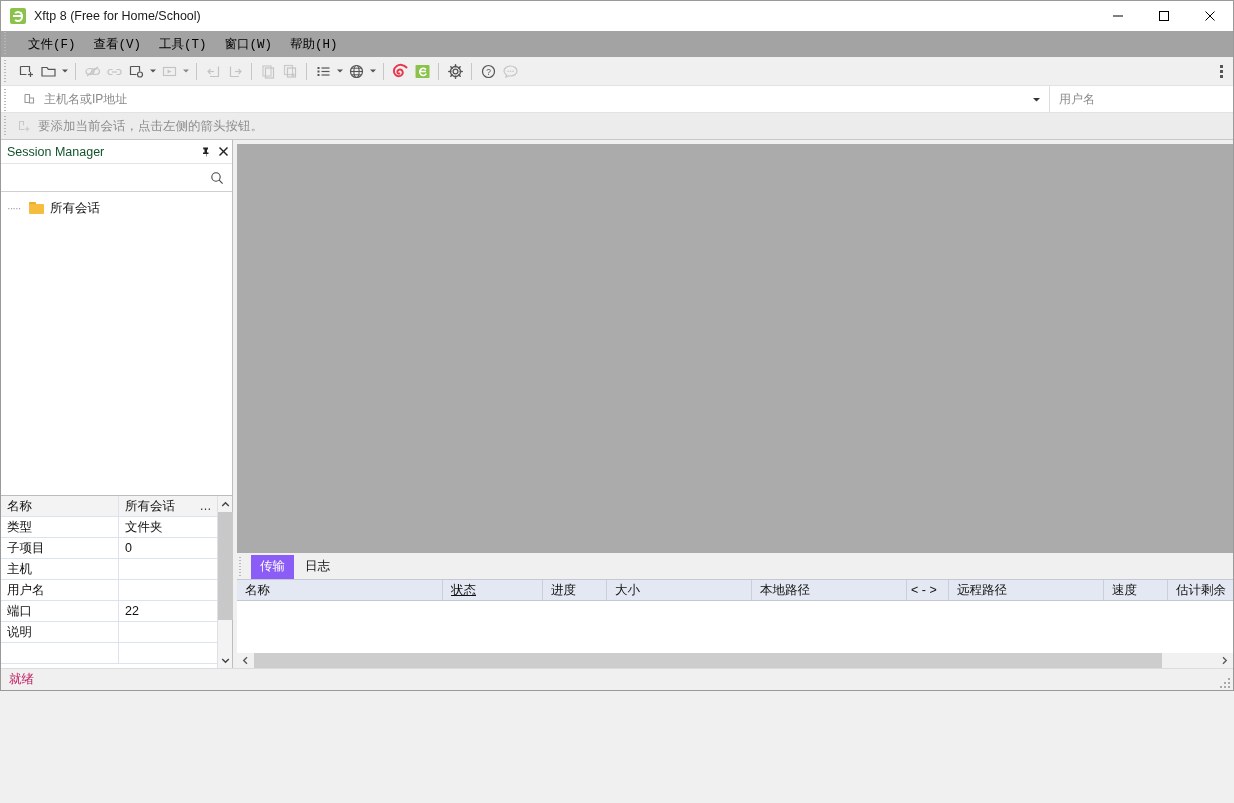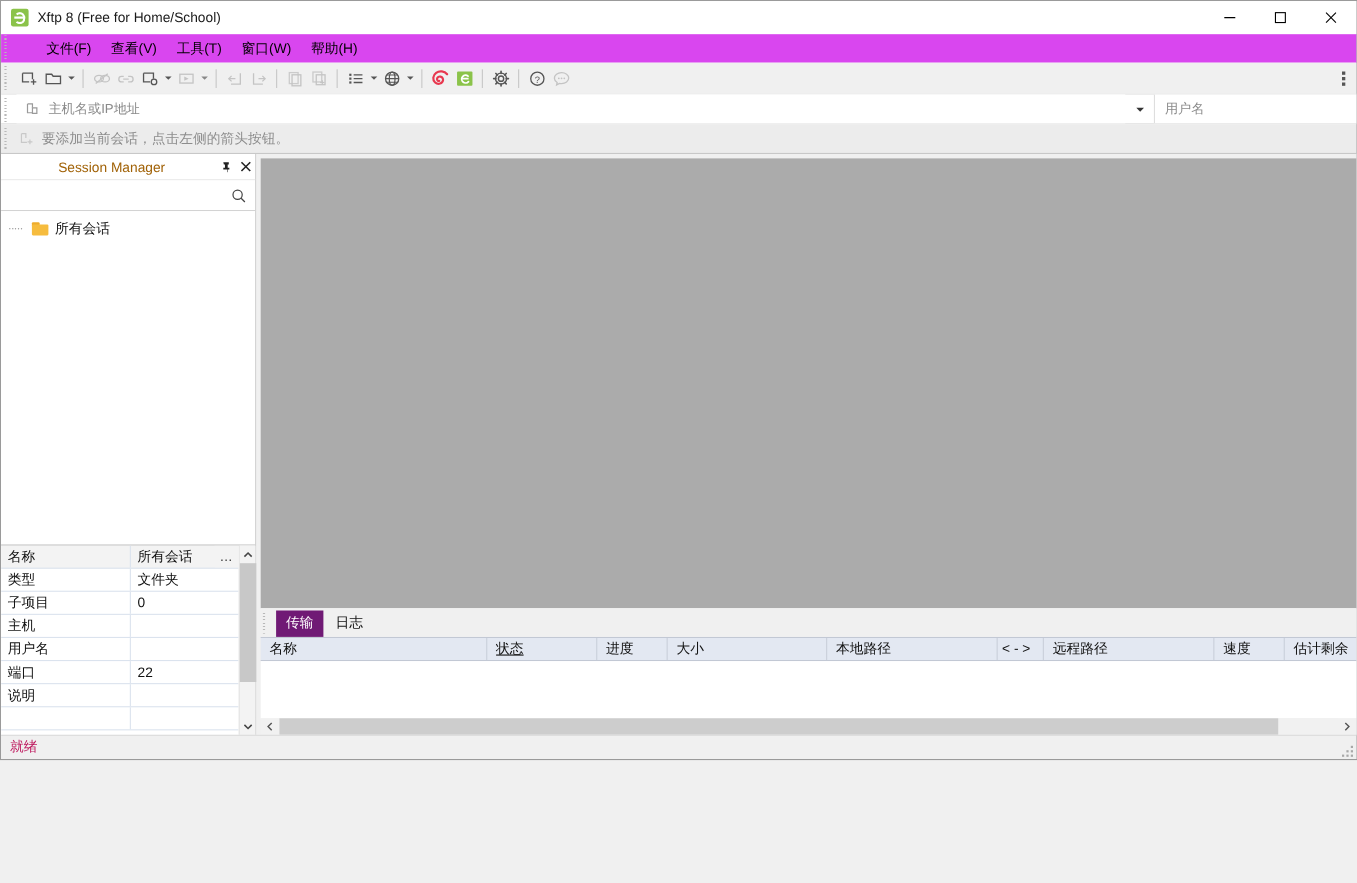--- a/index.html
+++ b/index.html
@@ -72,23 +72,24 @@
     cursor: default;
   }
   .winbtn svg { display: block; }
 
   
   .menubar {
     height: 26px;
     flex: 0 0 26px;
     display: flex;
     align-items: center;
-    background: #d946ef;
-    padding-left: 28px;
+    background: #a3a3a3;
+    padding-left: 14px;
     border-left: 4px dotted transparent;
+    font-family: Liberation Mono, monospace;
   }
   .menubar::before {
     content: "";
     position: absolute;
     left: 3px; top: 31px;
     width: 2px; height: 22px;
     background: repeating-linear-gradient(to bottom, #b8b8b8 0 1px, transparent 1px 3px);
   }
   .menu-item {
     padding: 4px 9px;
@@ -244,22 +245,21 @@
     flex: 0 0 24px;
     display: flex;
     align-items: center;
     padding-left: 6px;
     background: #ffffff;
     border-bottom: 1px solid #e4e4e4;
   }
   .dock-title-text {
     flex: 1 1 auto;
     font-size: 12.5px;
-    color: #a16207;
-    text-align: center;
+    color: #14532d;
   }
   .dock-btn {
     width: 18px; height: 20px;
     display: flex; align-items: center; justify-content: center;
     cursor: default;
   }
 
   .dock-search {
     height: 28px;
     flex: 0 0 28px;
@@ -436,21 +436,21 @@
     background: repeating-linear-gradient(to bottom, #b8b8b8 0 1px, transparent 1px 3px);
   }
   .xtab {
     padding: 3px 9px 4px 9px;
     font-size: 12.5px;
     color: #111;
     cursor: default;
     margin-right: 2px;
   }
   .xtab.active {
-    background: #701a75;
+    background: #8b5cf6;
     color: #ffffff;
   }
   .xhead {
     height: 22px;
     flex: 0 0 22px;
     display: flex;
     background: #e3e8f2;
     border-top: 1px solid #c2c8d4;
     border-bottom: 1px solid #c2c8d4;
   }

